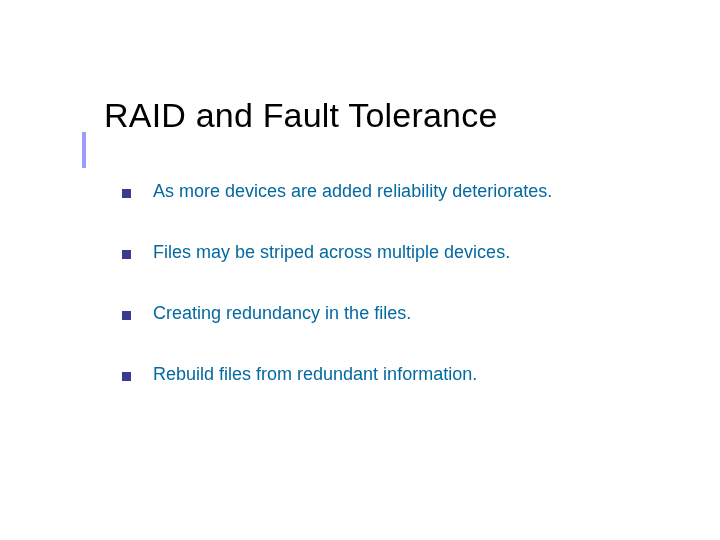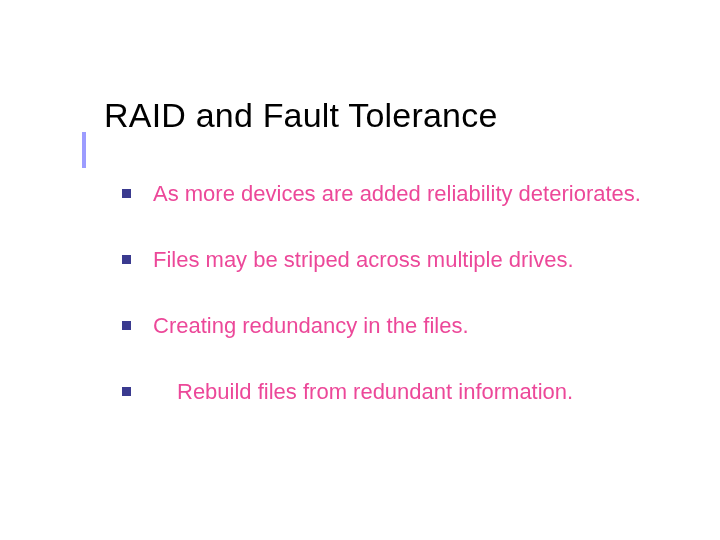--- a/index.html
+++ b/index.html
@@ -47,54 +47,53 @@
     margin: 0;
     padding: 0;
   }
   ul.bullets > li {
     display: flex;
     align-items: flex-start;
     margin-bottom: 38px;
   }
   ul.bullets > li:last-child {
     margin-bottom: 0;
-    gap: 24px;
   }
   .sq {
     flex: 0 0 auto;
     width: 9px;
     height: 9px;
     background: #3a3a8f;
     margin-top: 9px;
     margin-right: 22px;
   }
   .txt {
-    font-size: 22px;
+    font-size: 18px;
     line-height: 1.28;
-    color: #ec4899;
+    color: #0369a1;
   }
 </style>
 </head>
 <body>
 
 <div class="slide">
   <div class="accent-bar"></div>
   <div class="title-wrap">
     <div class="title">RAID and Fault Tolerance</div>
   </div>
 
   <div class="body">
     <ul class="bullets">
       <li>
         <span class="sq"></span>
         <span class="txt">As more devices are added reliability deteriorates.</span>
       </li>
       <li>
         <span class="sq"></span>
-        <span class="txt">Files may be striped across multiple drives.</span>
+        <span class="txt">Files may be striped across multiple devices.</span>
       </li>
       <li>
         <span class="sq"></span>
         <span class="txt">Creating redundancy in the files.</span>
       </li>
       <li>
         <span class="sq"></span>
         <span class="txt">Rebuild files from redundant information.</span>
       </li>
     </ul>

